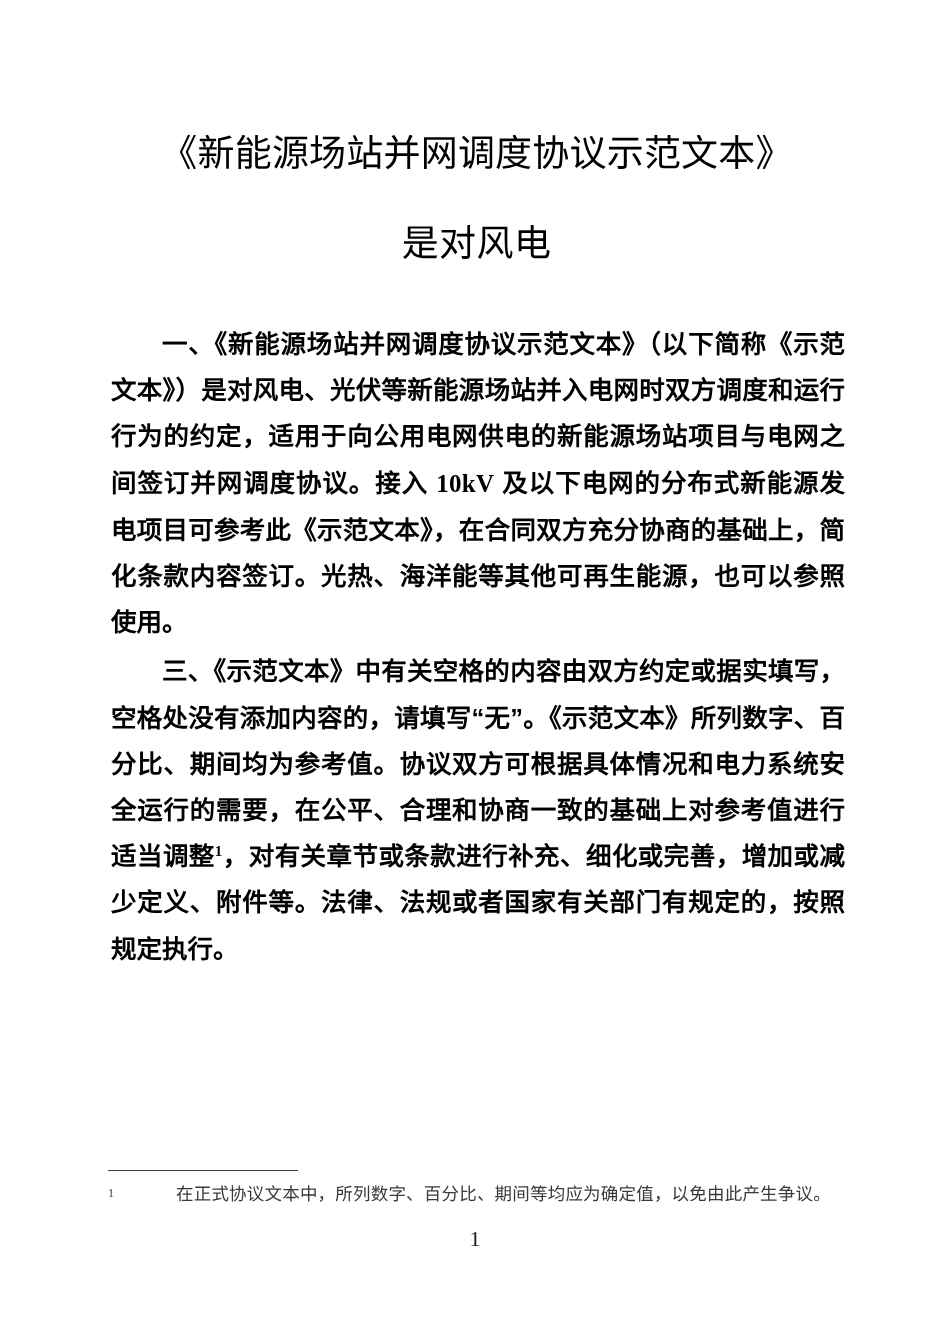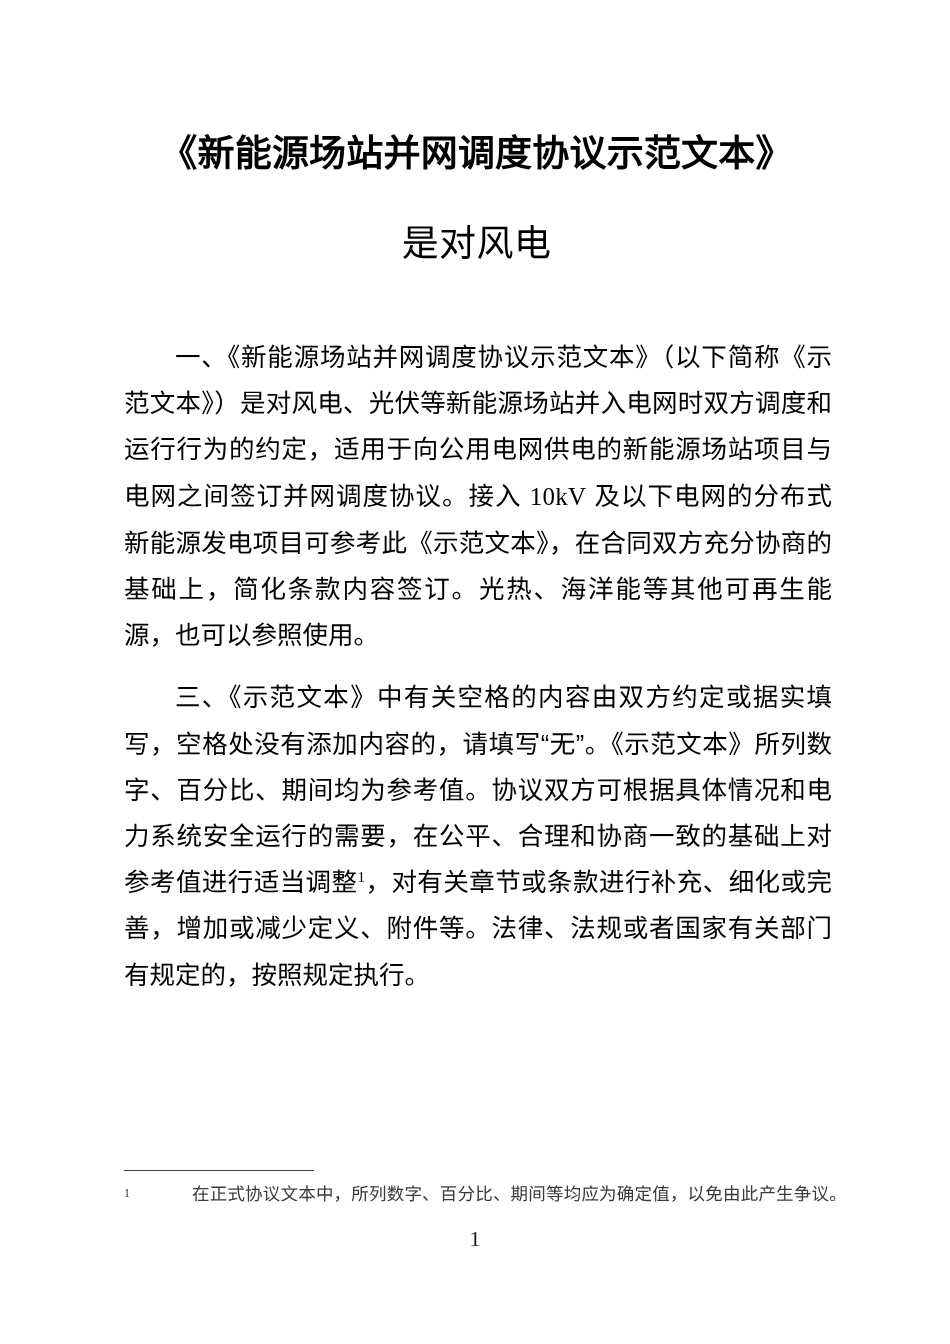--- a/index.html
+++ b/index.html
@@ -31,68 +31,68 @@
   .title-block {
     position: absolute;
     left: 108px;
     top: 125px;
     width: 737px;
     text-align: center;
   }
   .doc-title {
     font-size: 37px;
     line-height: 58px;
-    font-weight: 700;
+    font-weight: 400;
     letter-spacing: 0.2px;
     white-space: nowrap;
   }
   .doc-subtitle {
     font-size: 37px;
     line-height: 58px;
     font-weight: 400;
     margin-top: 32px;
     letter-spacing: 0.4px;
   }
 
   
   .body-block {
     position: absolute;
     left: 108px;
     top: 318px;
     width: 740px;
   }
   p.para {
-    margin: 16px;
+    margin: 3px;
     font-size: 25.5px;
     line-height: 46.2px;
     text-align: justify;
     text-justify: inter-ideograph;
     text-indent: 51px;
     letter-spacing: 0px;
-    font-weight: 400;
+    font-weight: 700;
   }
   p.para + p.para {
     margin-top: 0px;
   }
   .latin {
     font-family: "Liberation Serif", "DejaVu Serif", serif;
     font-size: 25px;
     letter-spacing: 0.3px;
   }
   sup.fnref {
     font-family: "Liberation Serif", "DejaVu Serif", serif;
     font-size: 15px;
     vertical-align: super;
     line-height: 0;
   }
 
   
   .footnote-area {
     position: absolute;
-    left: 124px;
+    left: 108px;
     top: 1170px;
     width: 740px;
   }
   .footnote-rule {
     width: 190px;
     height: 0;
     border-top: 1.6px solid #3f3f3f;
     margin: 0 0 10px 0;
   }
   .footnote-row {

